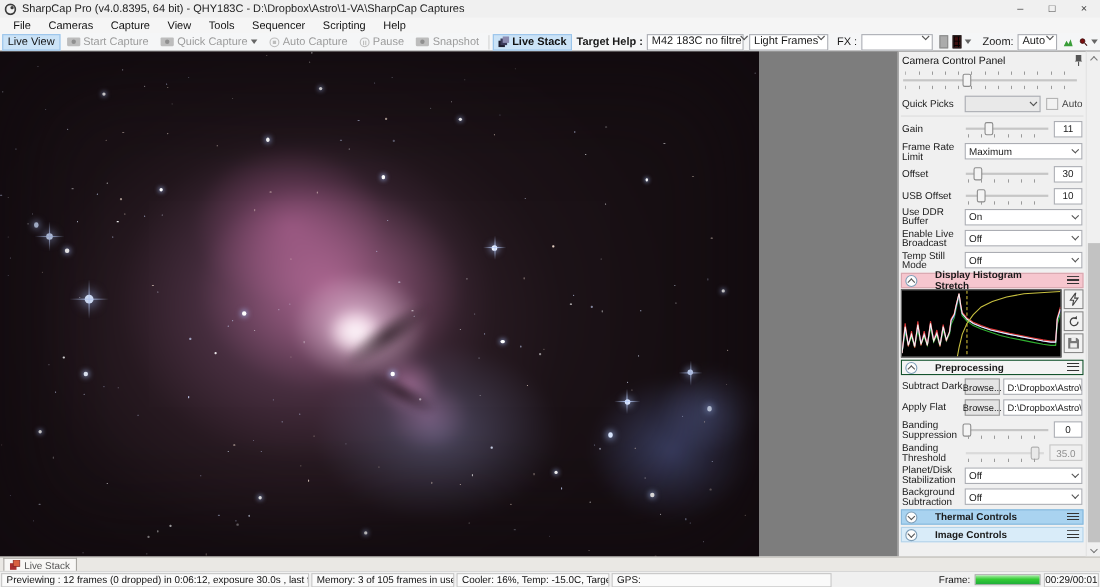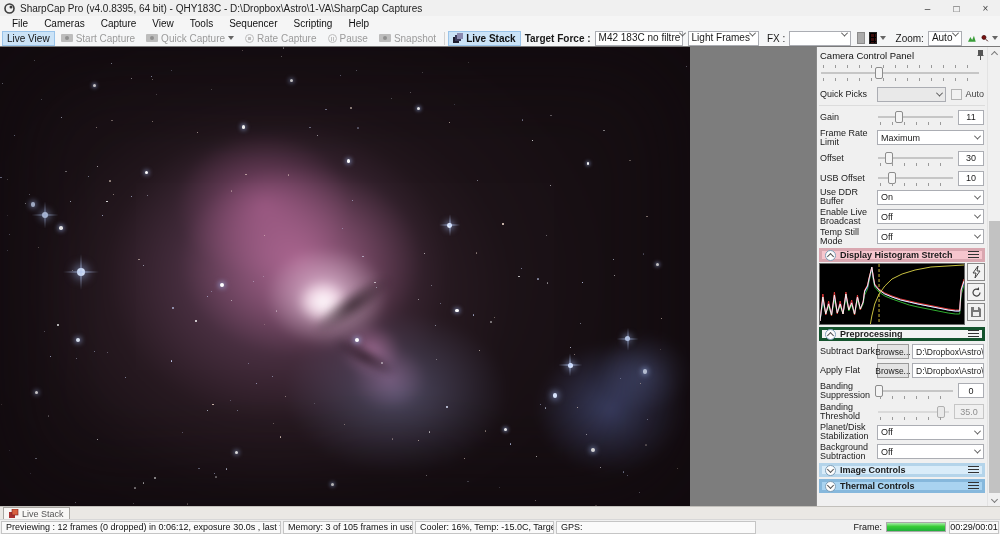--- a/index.html
+++ b/index.html
@@ -80,21 +80,21 @@
                    background:repeating-linear-gradient(90deg,#9a9a9a 0 1px,transparent 1px 12px); }
   .slider.disabled .track { background:#dadada; }
   .slider.disabled .thumb { background:#e9e9e9; border-color:#b0b0b0; }
   .valbox { width:26px; height:15px; background:#fff; border:1px solid #abadb3; font-size:9px; display:flex; align-items:center; justify-content:center; flex:none;text-align:center; }
   .valbox.disabled { background:#f0f0f0; color:#8f8f8f; border-color:#c6c6c6; width:30px; }
   .combo { flex:1; height:15px; background:#fff; border:1px solid #abadb3; display:flex; align-items:center; padding:0 3px; font-size:9px; min-width:0; overflow:hidden; white-space:nowrap; }
   .combo .chev { margin-left:auto; }
   .combo.gray { background:#e9e9e9; }
   .checkbox { width:11px; height:11px; background:#f2f2f2; border:1px solid #b4b4b4; display:inline-block; flex:none; margin:0 3px 0 5px; }
   .sep { height:1px; background:#dcdcdc; margin:1px 0; flex:none; }
-  .sect-head { height:14px; display:flex; align-items:center; gap:4px; border:3px solid #14532d; padding:0 3px; font-weight:bold; font-size:9px; flex:none; margin-top:2px; }
+  .sect-head { height:14px; display:flex; align-items:center; gap:16px; border:1px solid #14532d; padding:0 3px; font-weight:bold; font-size:9px; flex:none; margin-top:2px; }
   .sect-head.pink { background:#f6c6ce; border-color:#d9a7b0; }
   .sect-head.plain { background:#f4f4f4; }
   .sect-head.blue { background:#a9d3f0; border-color:#86b8dc; }
   .sect-head.ltblue { background:#d9ecf9; border-color:#b4d4ea; }
   .sect-head.yellow { background:#f7f3d6; border-color:#d9d2a8; }
   .circle-btn { width:11px; height:11px; border-radius:50%; background:#fdfdfd; border:1px solid #7f9fb8; display:flex; align-items:center; justify-content:center; flex:none; }
   .circle-btn .chev { transform:rotate(45deg); margin-top:-2px; }
   .circle-btn .chev.up { transform:rotate(-135deg); margin-top:2px; }
   .burger { margin-left:auto; width:11px; height:8px; background:repeating-linear-gradient(180deg,#333 0 1px,transparent 1px 3px); flex:none; }
   .hist-wrap { display:flex; height:62px; flex:none; margin-top:1px; }
@@ -164,40 +164,40 @@
       <span class="cam"></span>
       <span>Start Capture</span>
     </span>
   <span class="tbtn disabled">
       <span class="cam"></span>
       <span>Quick Capture</span>
       <span class="dar"></span>
     </span>
   <span class="tbtn disabled">
       <span class="circ-ic stop"></span>
-      <span>Rate Capture</span>
+      <span>Auto Capture</span>
     </span>
   <span class="tbtn disabled">
       <span class="circ-ic pause"></span>
       <span>Pause</span>
     </span>
   <span class="tbtn disabled">
       <span class="cam"></span>
       <span>Snapshot</span>
     </span>
   <span class="tsep"></span>
   <span class="tbtn active" style="font-weight:bold;">
     <svg class="ls-icon" viewBox="0 0 10 10">
       <rect x="0" y="4" width="6" height="6" fill="#1e1e30"></rect>
         <rect x="2" y="2" width="6" height="6" fill="#3a3a5a"></rect>
         <rect x="4" y="0" width="6" height="6" fill="#8a8ab0"></rect>
     </svg>
       <span>Live Stack</span>
     </span>
-  <span class="tlabel">Target Force :</span>
+  <span class="tlabel">Target Help :</span>
   <span class="tcombo" style="width:88px;">
       <span>M42 183C no filtre</span>
       <span class="chev"></span>
     </span>
   <span class="tcombo" style="width:76px;margin-left:4px;">
       <span>Light Frames</span>
       <span class="chev"></span>
     </span>
   <span class="tlabel" style="font-weight:normal;margin-left:4px;">FX :</span>
   <span class="tcombo" style="width:98px;">
@@ -658,32 +658,32 @@
       <div class="row" style="height:19px;">
         <span class="lbl">Background Subtraction</span>
         <div class="ctl">
           <span class="combo">
               <span>Off</span>
               <span class="chev"></span>
             </span>
         </div>
       </div>
 
+      <div class="sect-head blue">
+        <span class="circle-btn">
+            <span class="chev"></span>
+          </span>
+        <span>Thermal Controls</span>
+        <span class="burger"></span>
+      </div>
       <div class="sect-head ltblue">
         <span class="circle-btn">
             <span class="chev"></span>
           </span>
         <span>Image Controls</span>
-        <span class="burger"></span>
-      </div>
-      <div class="sect-head blue">
-        <span class="circle-btn">
-            <span class="chev"></span>
-          </span>
-        <span>Thermal Controls</span>
         <span class="burger"></span>
       </div>
     </div>
 
     <div class="scrollbar">
       <span class="sb-arrow sb-up">
           <span class="chev"></span>
         </span>
       <div class="sb-thumb"></div>
       <span class="sb-arrow sb-down">

